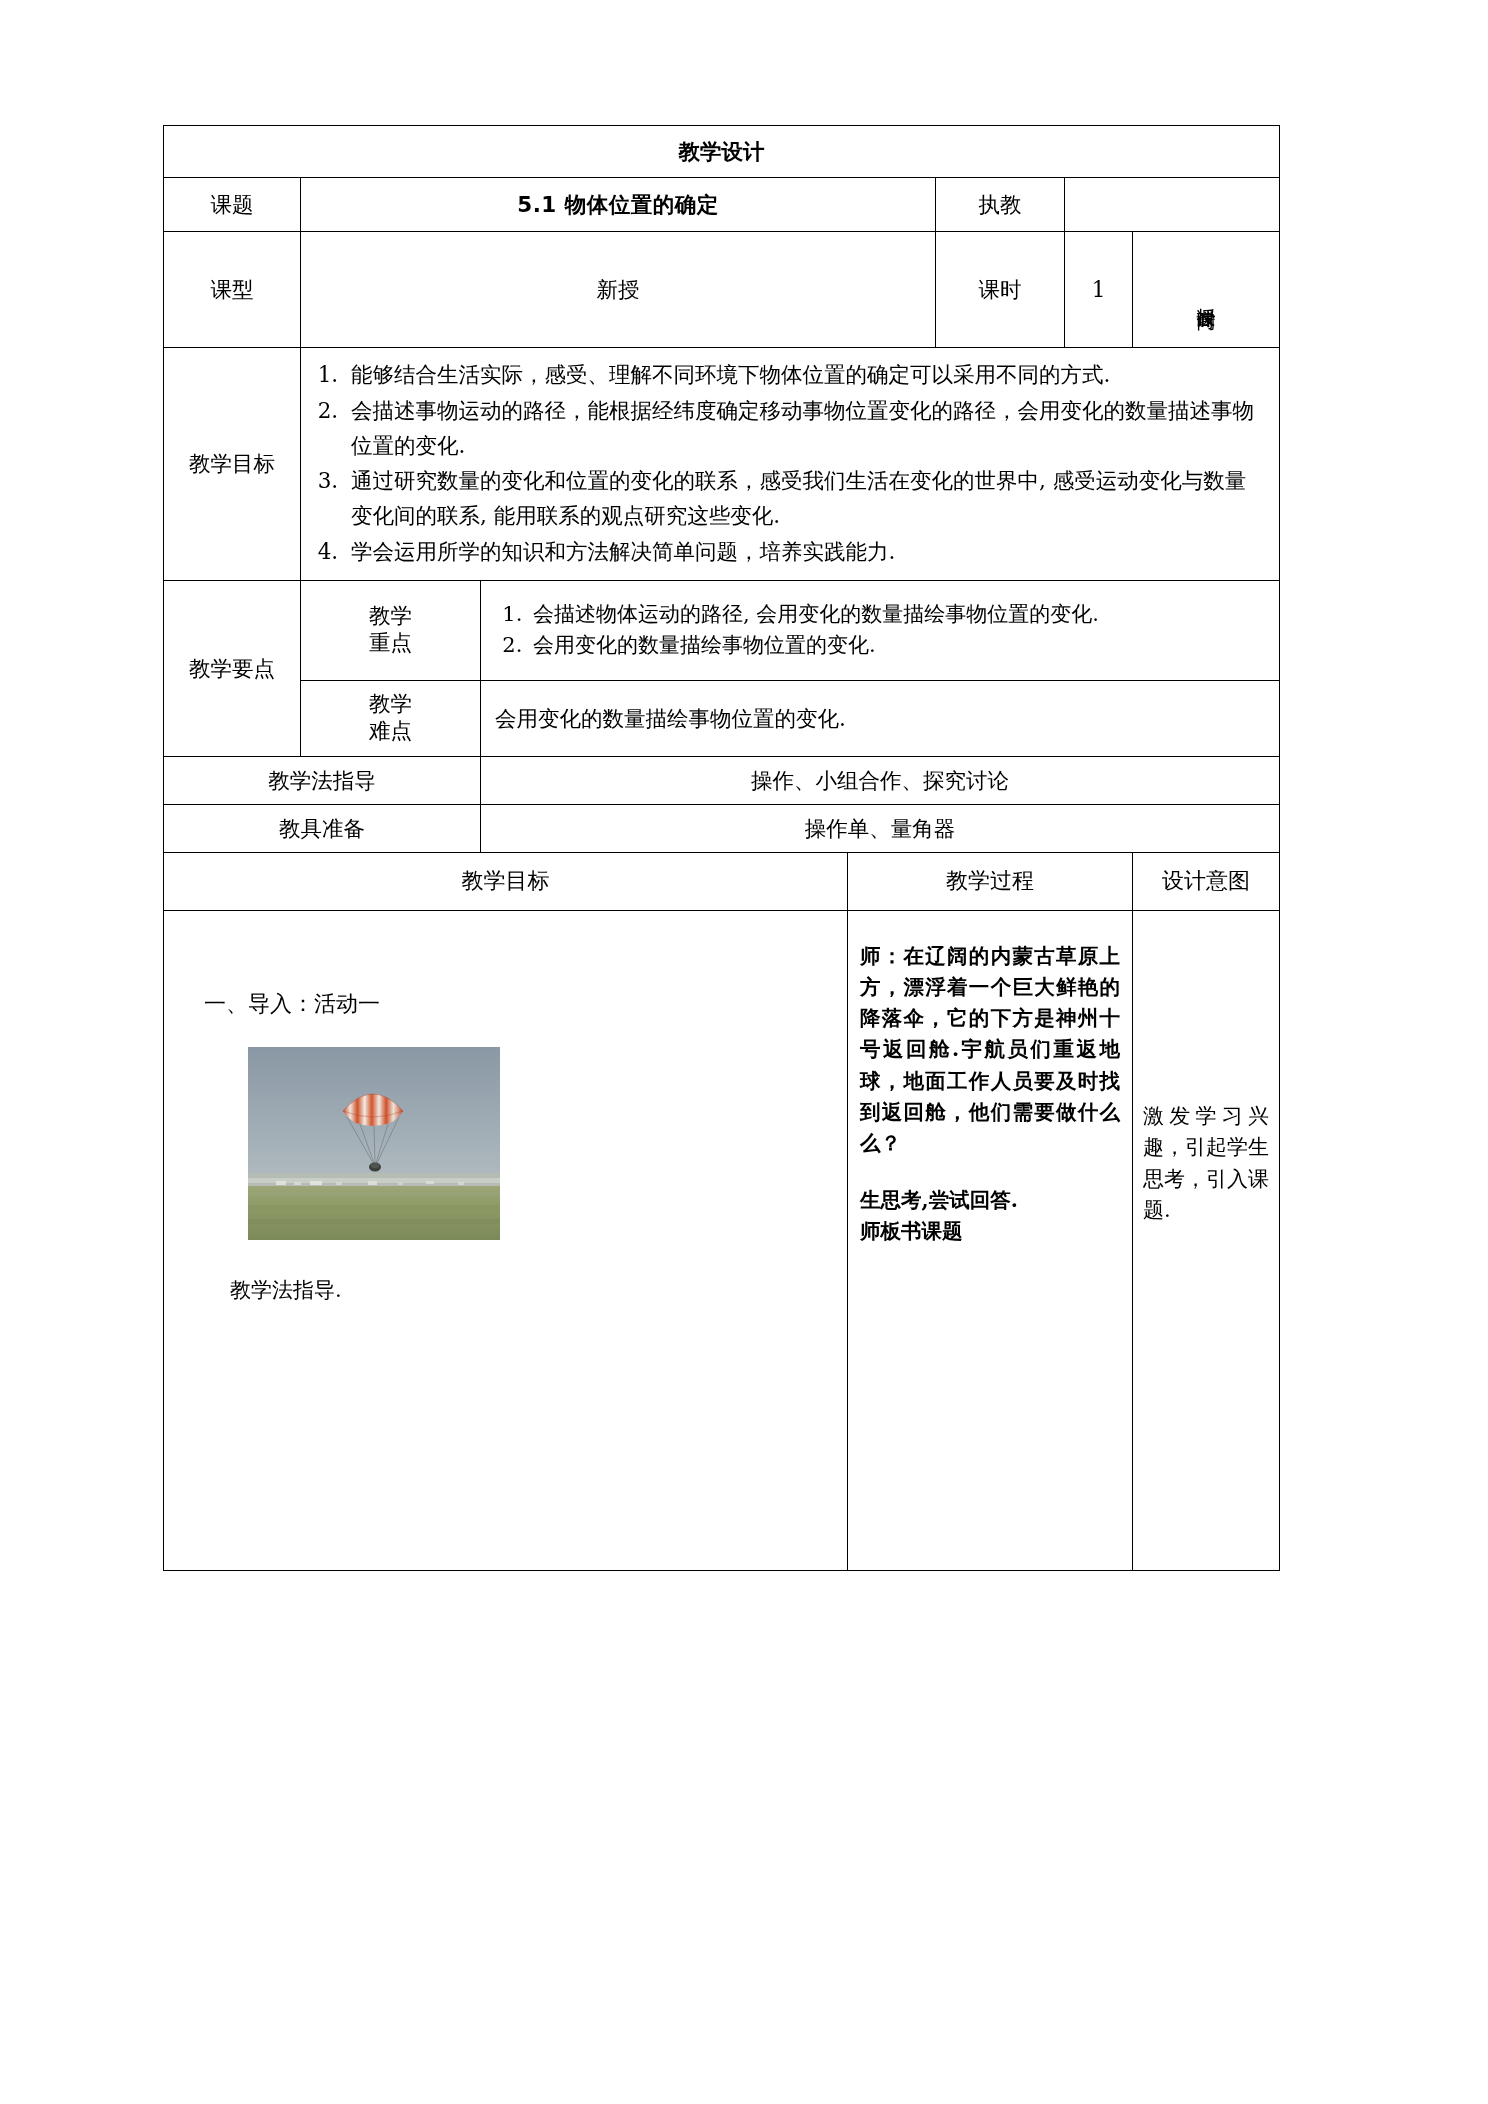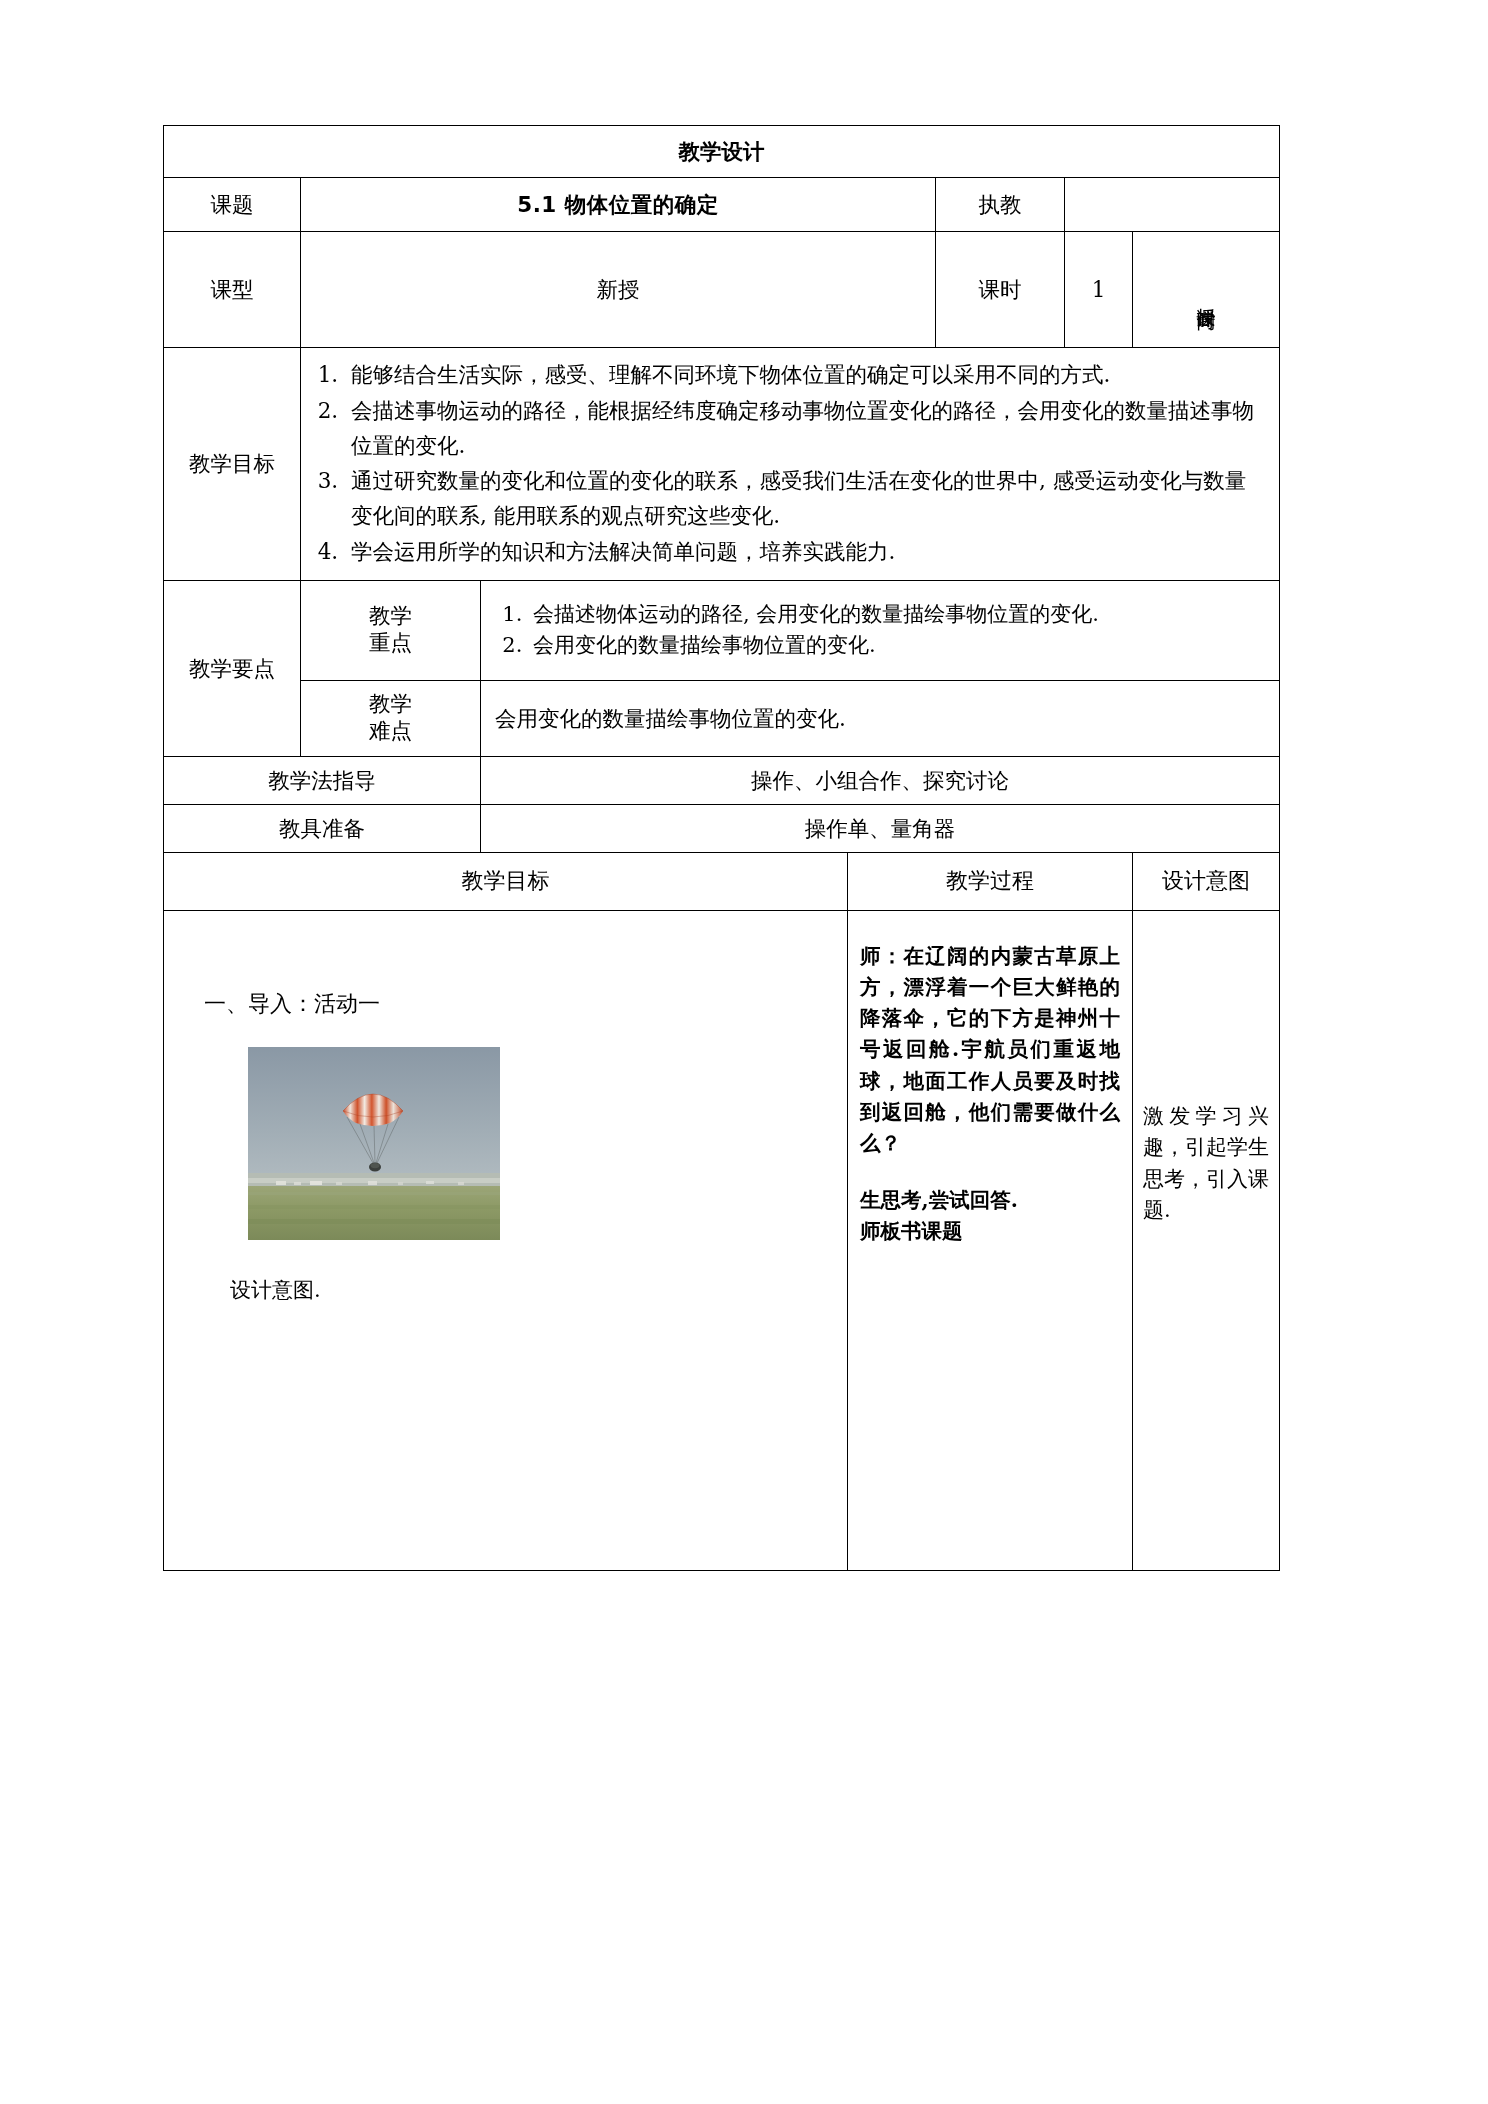--- a/index.html
+++ b/index.html
@@ -282,21 +282,21 @@
             <line x1="99" y1="70" x2="125" y2="116" stroke="#5a5f5f" stroke-width="0.55" opacity="0.8"></line>
             <line x1="112" y1="77" x2="126" y2="116" stroke="#5a5f5f" stroke-width="0.55" opacity="0.8"></line>
             <line x1="126" y1="79" x2="127" y2="116" stroke="#5a5f5f" stroke-width="0.55" opacity="0.8"></line>
             <line x1="140" y1="77" x2="128" y2="116" stroke="#5a5f5f" stroke-width="0.55" opacity="0.8"></line>
             <line x1="151" y1="70" x2="129" y2="116" stroke="#5a5f5f" stroke-width="0.55" opacity="0.8"></line>
 
             <ellipse cx="127" cy="120" rx="6" ry="4.6" fill="#3b3f3c"></ellipse>
             <ellipse cx="127" cy="118.6" rx="4.4" ry="2.6" fill="#565b55" opacity="0.8"></ellipse>
           </svg>
         </div>
-        <div class="caption">设计意图.</div>
+        <div class="caption">教学法指导.</div>
       </td>
       <td colspan="3" style="padding:0 8px; vertical-align:top;">
         <div class="activity">
           <p>师：在辽阔的内蒙古草原上方，漂浮着一个巨大鲜艳的降落伞，它的下方是神州十号返回舱.宇航员们重返地球，地面工作人员要及时找到返回舱，他们需要做什么么？</p>
           <p class="gap">生思考,尝试回答.</p>
           <p>师板书课题</p>
         </div>
       </td>
       <td style="padding:0 10px; vertical-align:top;">
         <div class="intent">激发学习兴趣，引起学生思考，引入课题.</div>

